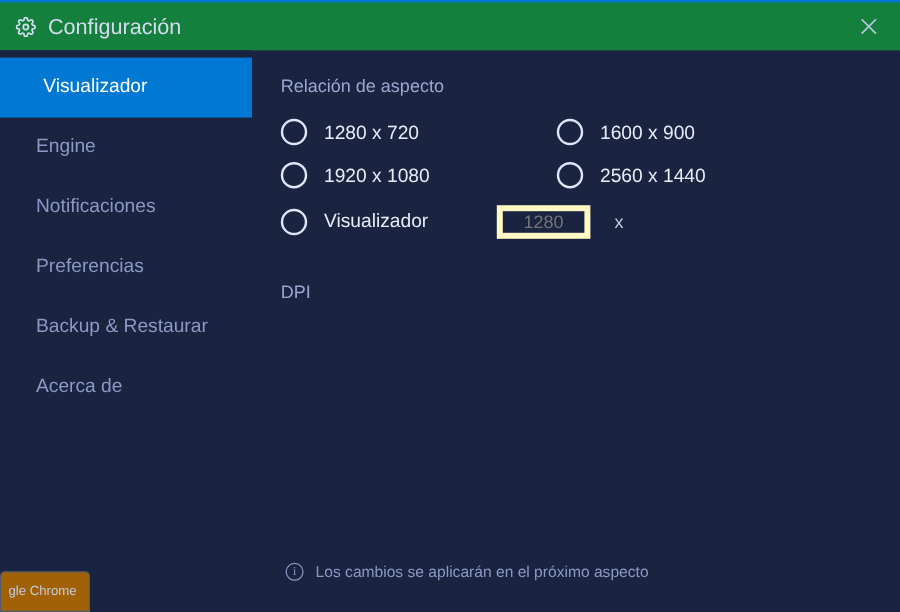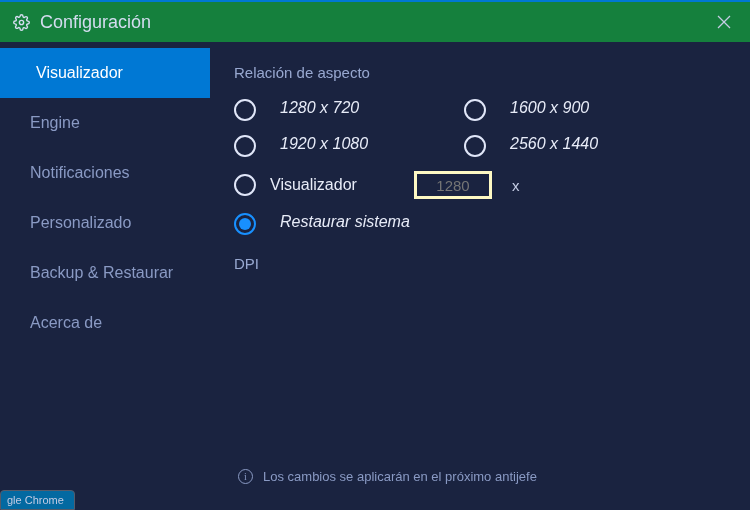--- a/index.html
+++ b/index.html
@@ -74,23 +74,22 @@
     margin-bottom: 18px;
   }
   .radio-grid {
     display: grid;
     grid-template-columns: 230px 230px;
     row-gap: 14px;
     margin-bottom: 14px;
   }
   .radio-row {
     display: flex;
-    align-items: flex-start;
-    gap: 24px;
-    font-style: italic;
+    align-items: flex-end;
+    gap: 14px;
   }
   .radio {
     width: 22px; height: 22px;
     border: 2px solid #e0e6f8;
     border-radius: 50%;
     display: inline-flex;
     align-items: center; justify-content: center;
     cursor: pointer;
     flex-shrink: 0;
   }
@@ -111,32 +110,32 @@
     display: flex;
     align-items: center;
     gap: 14px;
     margin-bottom: 14px;
   }
   .custom-row .radio-label { min-width: 130px; }
   .num-input {
     width: 78px;
     height: 28px;
     background: #1a2340;
-    border: 3px solid #fef9c3;
+    border: 5px solid #fef9c3;
     color: #5a6a94;
     font-size: 15px;
     text-align: center;
     outline: none;
   }
   .x-sep {
     color: #c4cce4;
     font-size: 15px;
     padding: 0 6px;
   }
-  .dpi-section { margin-top: 20px; }
+  .dpi-section { margin-top: 36px; }
   .dpi-grid {
     display: grid;
     grid-template-columns: 230px 230px;
     margin-top: 18px;
   }
   .info-row {
     position: absolute;
     left: 28px;
     bottom: 26px;
     display: flex;
@@ -151,22 +150,22 @@
     border-radius: 50%;
     display: inline-flex; align-items: center; justify-content: center;
     font-size: 10px;
     font-style: normal;
     font-family: Georgia, serif;
   }
   .taskbar-tab {
     position: absolute;
     left: 0;
     bottom: 0;
-    height: 20px;
-    background: #0369a1;
+    height: 34px;
+    background: #a16207;
     border: 1px solid #555b6a;
     border-radius: 4px 4px 0 0;
     padding: 0 10px 0 6px;
     color: #c4cce4;
     font-size: 11px;
     display: flex;
     align-items: center;
   }
   svg { display: block; }
 </style>
@@ -194,21 +193,21 @@
     <div class="sidebar-item active">
         <span>Visualizador</span>
       </div>
     <div class="sidebar-item">
         <span>Engine</span>
       </div>
     <div class="sidebar-item">
         <span>Notificaciones</span>
       </div>
     <div class="sidebar-item">
-        <span>Personalizado</span>
+        <span>Preferencias</span>
       </div>
     <div class="sidebar-item">
         <span>Backup &amp; Restaurar</span>
       </div>
     <div class="sidebar-item">
         <span>Acerca de</span>
       </div>
   </div>
 
   <div class="content">
@@ -233,31 +232,27 @@
       </div>
     </div>
 
     <div class="custom-row">
       <span class="radio"></span>
       <span class="radio-label">Visualizador</span>
       <input class="num-input" placeholder="1280" style="">
       <span class="x-sep">x</span>
     </div>
 
-    <div class="radio-row">
-      <span class="radio selected"></span>
-      <span class="radio-label">Restaurar sistema</span>
-    </div>
 
     <div class="dpi-section">
       <div class="section-title">DPI</div>
     </div>
 
     <div class="info-row">
       <span class="info-icon">i</span>
-      <span>Los cambios se aplicarán en el próximo antijefe</span>
+      <span>Los cambios se aplicarán en el próximo aspecto</span>
     </div>
   </div>
 </div>
 
 <div class="taskbar-tab">
   <span>gle Chrome</span>
 </div>
 
 </body></html>

